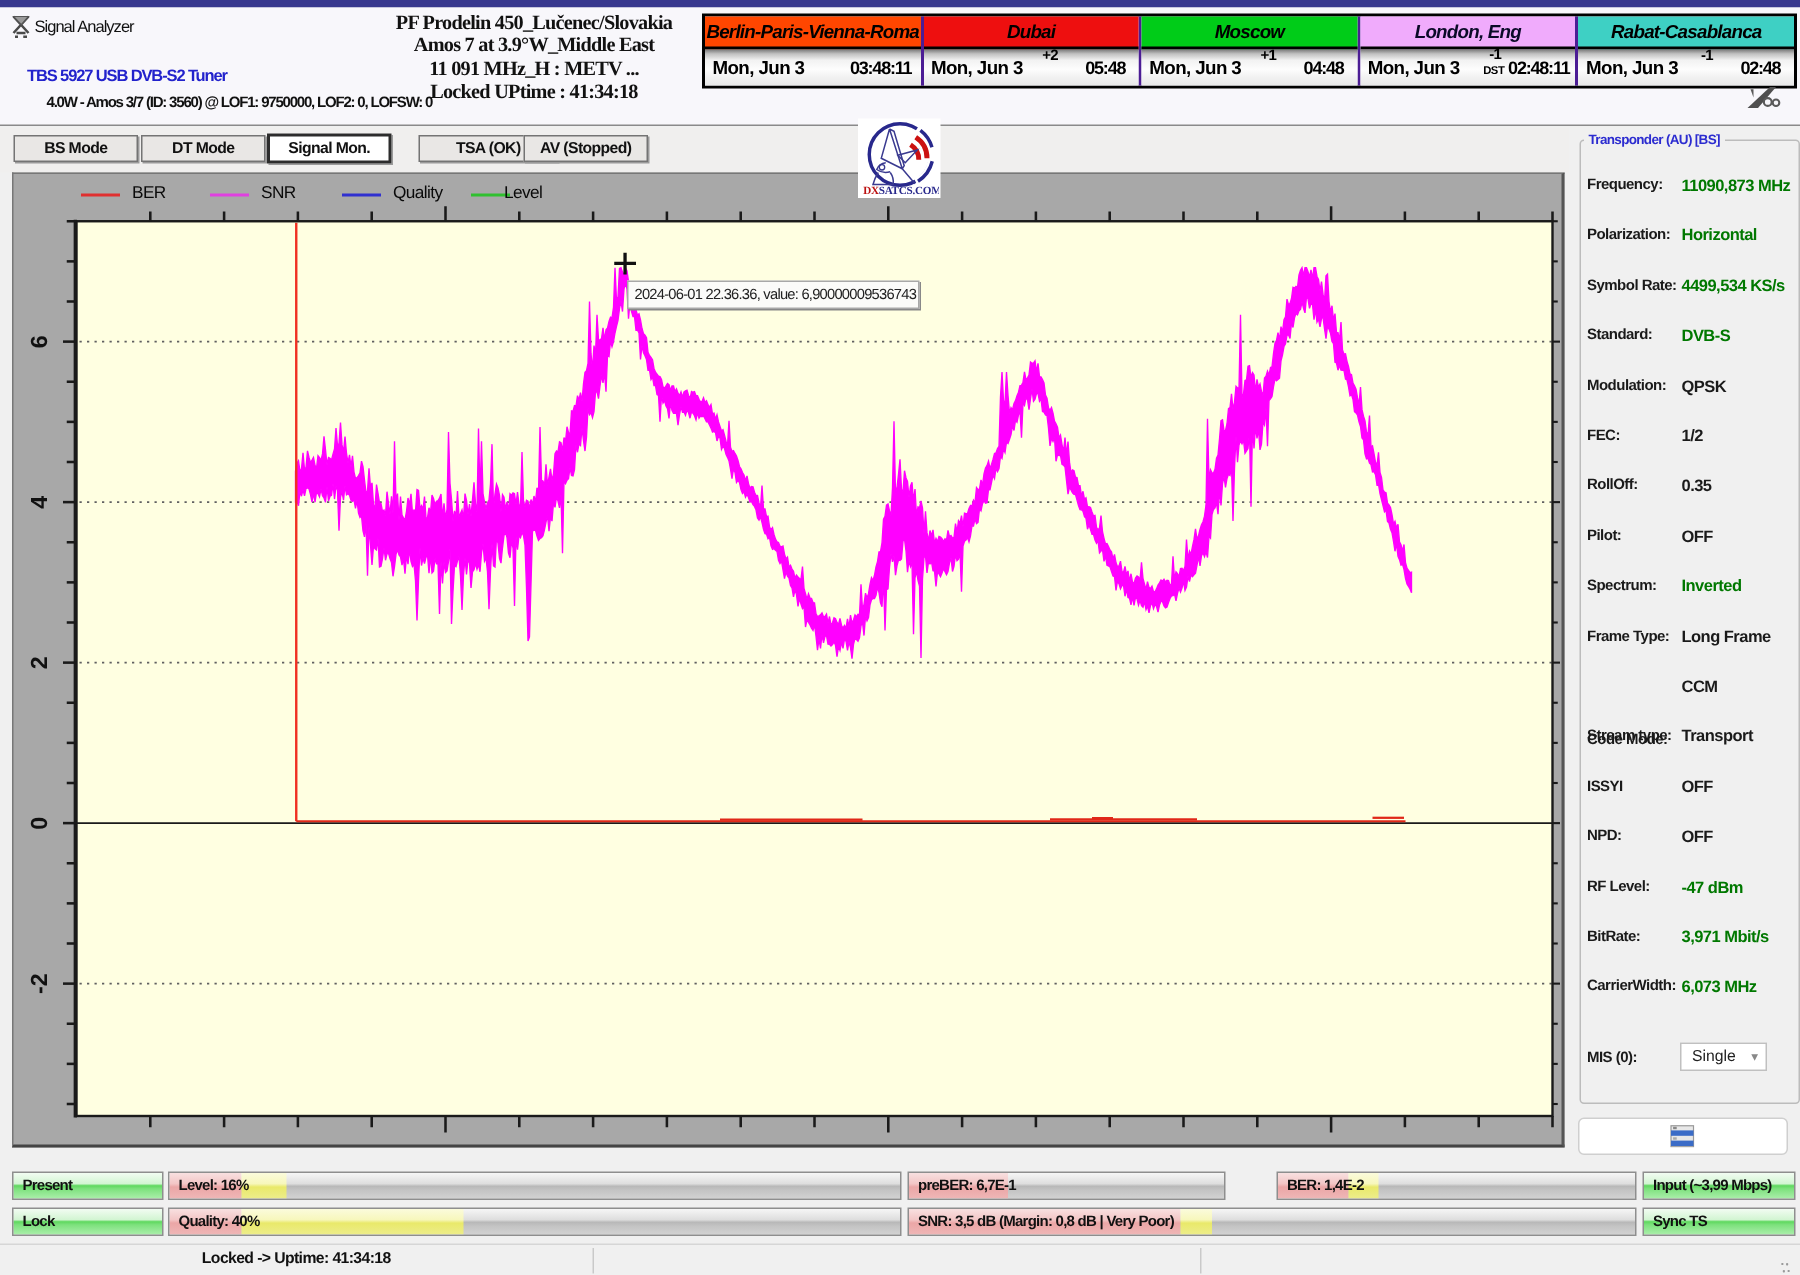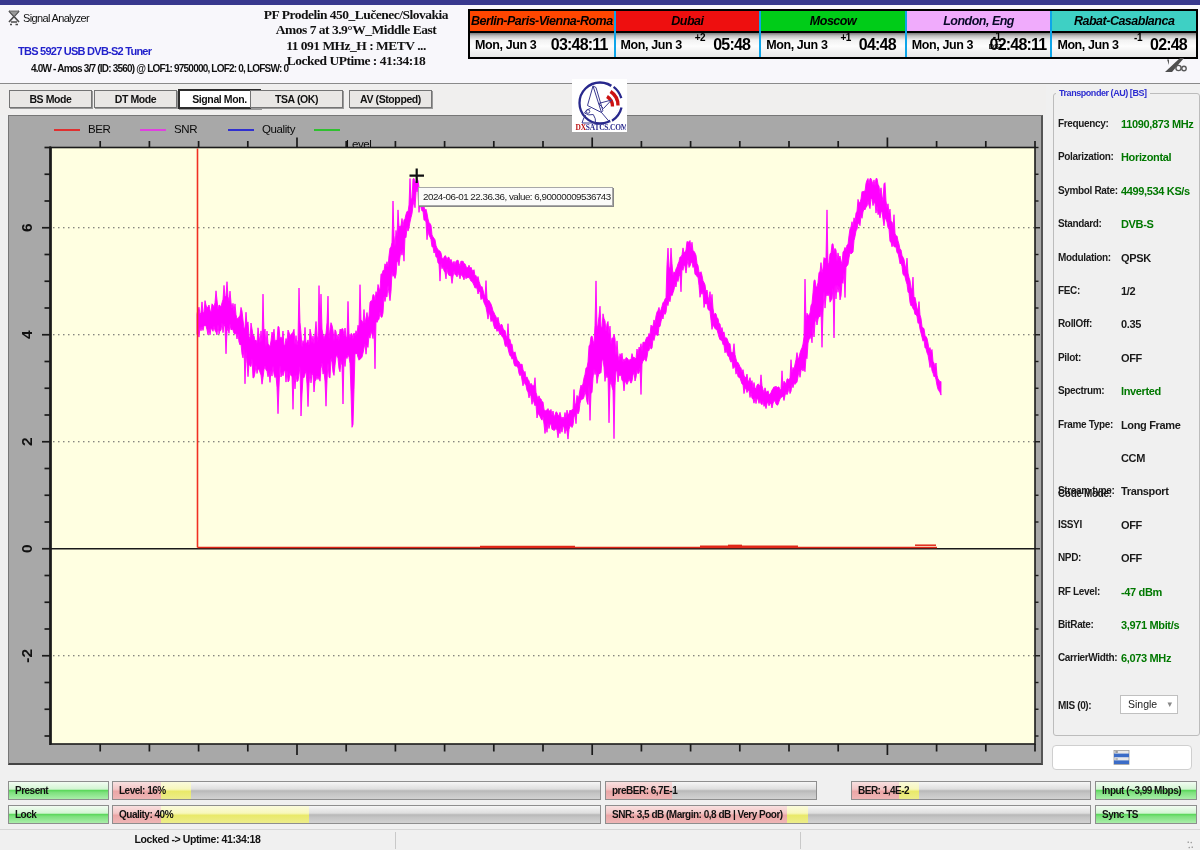--- a/index.html
+++ b/index.html
@@ -12,21 +12,21 @@
 .tbs { left:18px; top:45px; font-size:11px; letter-spacing:-0.75px; font-weight:bold; color:#2222cc; }
 .tbssub { left:31px; top:63px; font-size:10px; letter-spacing:-0.8px; font-weight:bold; color:#111; }
 .serifblk { left:236px; top:7px; width:240px; text-align:center; font-family:"Liberation Serif", serif; font-weight:bold; font-size:13.5px; letter-spacing:-0.5px; line-height:15.4px; color:#111; white-space:nowrap; }
 .tabrow { left:0; top:85px; width:1200px; height:30px; background:#f0efee; }
 .tabbtn { position:absolute; top:90px; height:18px; background:#e9e7e5; border:1px solid #747474; box-shadow:1px 1px 0 #9a9a9a; font-size:10.5px; letter-spacing:-0.4px; font-weight:bold; color:#111; text-align:center; line-height:16px; }
 .tabbtn.active { background:#fff; border:2px solid #2c2c2c; top:89px; height:20px; line-height:17px; }
 .chartbox { left:8px; top:115px; width:1035px; height:650px; background:#a8a8a8; border:1px solid #777; border-right:2px solid #555; border-bottom:2px solid #444;}
 .legtxt { position:absolute; top:123px; font-size:11.5px; letter-spacing:-0.4px; color:#0a0a0a; }
 .legline { position:absolute; top:129px; height:2px; width:26px; }
 .clockpanel { left:468px; top:9px; width:730px; height:50px; border:2px solid #000; display:flex; }
-.clockcol { flex:1; border-right:2px solid #0ea5e9; display:flex; flex-direction:column; }
+.clockcol { flex:1; border-right:2px solid #4c1d95; display:flex; flex-direction:column; }
 .clockcol:last-child { border-right:none; }
 .chead { height:22px; display:flex; align-items:center; justify-content:center; font-weight:bold; font-style:italic; font-size:12.5px; letter-spacing:-0.5px; color:#000; white-space:nowrap; overflow:hidden; border-bottom:2px solid #000; }
 .cdate { height:24px; background:linear-gradient(180deg,#7a7a7a 0%,#c0c0c0 12%,#f2f2f2 30%,#fdfdfd 55%,#f1f1f1 78%,#e8e8e8 100%); display:flex; align-items:center; font-weight:bold; font-size:12.5px; letter-spacing:-0.4px; color:#000; padding:0 5px; position:relative; white-space:nowrap; }
 .rpanel { left:1046px; top:85px; width:154px; height:765px; background:#f0f0f0; }
 .groupbox { position:absolute; left:7px; top:8px; width:147px; height:643px; border:1px solid #bcbcbc; border-radius:3px; }
 .gtitle { position:absolute; left:10px; top:3px; background:#f0f0f0; padding:0 3px; font-size:9px; letter-spacing:-0.45px; font-weight:bold; color:#2c2cd0; }
 .frow { position:absolute; left:12px; font-size:10px; letter-spacing:-0.35px; font-weight:bold; color:#1a1a1a; }
 .fval { position:absolute; left:75px; font-size:11px; letter-spacing:-0.35px; font-weight:bold; white-space:nowrap; }
 .green { color:#007800; }
 .black { color:#1a1a1a; }
@@ -35,51 +35,51 @@
 .gray { background:linear-gradient(180deg,#f6f6f6 0%,#dedede 42%,#b8b8b8 52%,#c4c4c4 68%,#d2d2d2 100%); }
 .seg { position:absolute; top:0; bottom:0; }
 .pink { background:linear-gradient(180deg,#f8e0e0 0%,#f3c6c6 42%,#eba6a6 55%,#efb6b6 100%); }
 .yel { background:linear-gradient(180deg,#fbfbdc 0%,#f7f7bc 42%,#e9e96a 55%,#eded8a 100%); }
 .btxt { position:absolute; left:6px; top:0; }
 .statusbar { left:0; top:829px; width:1200px; height:21px; background:#f0f0f0; border-top:1px solid #d6d6d6; font-size:10.5px; letter-spacing:-0.4px; font-weight:bold; color:#111; }
 .ssep { position:absolute; top:2px; height:17px; width:1px; background:#c9c9c9; }
 .scell { position:absolute; top:3px; text-align:center; }
 .logobox { left:572px; top:79px; width:55px; height:53px; background:#fff; }
 .tooltip { left:418px; top:187px; width:195px; height:19px; background:#fbfbf9; border:1px solid #a8a8a8; box-shadow:1px 1px 0 #888; font-size:9.8px; color:#222; line-height:18px; padding-left:4px; white-space:nowrap; letter-spacing:-0.5px; }
-.ctime { font-size:16px; letter-spacing:-0.8px; }
+.ctime { font-size:12px; letter-spacing:-0.8px; }
 .csup { position:absolute; top:-1px; font-size:10px; letter-spacing:-0.5px; }
 </style>
 </head>
 <body>
 <div class="abs topstrip"></div>
 <div class="abs headzone"></div>
 <svg class="abs" style="left:7px;top:9px;width:14px;height:17px" viewBox="0 0 14 17">
  <path d="M2 2 L12 13 M12 2 L2 13" stroke="#4a4a4a" stroke-width="1.7" fill="none"></path>
  <path d="M2 2 L12 2 L7.2 7.4 Z" fill="#9a9a9a" stroke="#555" stroke-width="0.8"></path>
  <path d="M4 13 L10 13 M3 15.5 L5 15.5 M8.5 15.5 L11 15.5" stroke="#4a4a4a" stroke-width="1.6" fill="none"></path>
 </svg>
 <div class="abs apptitle">Signal Analyzer</div>
 <div class="abs tbs">TBS 5927 USB DVB-S2 Tuner</div>
 <div class="abs tbssub">4.0W - Amos 3/7 (ID: 3560) @ LOF1: 9750000, LOF2: 0, LOFSW: 0</div>
 <div class="abs serifblk">PF Prodelin 450_Lučenec/Slovakia<br>Amos 7 at 3.9°W_Middle East<br>11 091 MHz_H : METV ...<br>Locked UPtime : 41:34:18</div>
 <div class="abs tabrow"></div>
 <div class="tabbtn" style="left:9px;width:83px;">BS Mode</div>
 <div class="tabbtn" style="left:94px;width:83px;">DT Mode</div>
 <div class="tabbtn active" style="left:178px;width:83px;">Signal Mon.</div>
-<div class="tabbtn" style="left:250px;width:93px;">TSA (OK)</div>
+<div class="tabbtn" style="left:279px;width:93px;">TSA (OK)</div>
 <div class="tabbtn" style="left:349px;width:83px;">AV (Stopped)</div>
 <div class="abs chartbox"></div>
 <div class="legline" style="left:54px;background:#e03030;"></div>
 <div class="legtxt" style="left:88px;">BER</div>
 <div class="legline" style="left:140px;background:#e040e0;"></div>
 <div class="legtxt" style="left:174px;">SNR</div>
 <div class="legline" style="left:228px;background:#3030d0;"></div>
 <div class="legtxt" style="left:262px;">Quality</div>
 <div class="legline" style="left:314px;background:#30c030;"></div>
-<div class="legtxt" style="left:346px;margin-top:15px;">Level</div>
+<div class="legtxt" style="left:336px;">Level</div>
 <svg class="abs" style="left:0;top:0;width:1200px;height:850px;pointer-events:none" viewBox="0 0 1200 850">
     <rect x="51" y="147.5" width="984" height="596.5" fill="#ffffe1"></rect>
     <line x1="53" y1="227.75" x2="1035" y2="227.75" stroke="#606060" stroke-width="1.2" stroke-dasharray="1.5,3.5"></line>
     <line x1="53" y1="334.75" x2="1035" y2="334.75" stroke="#606060" stroke-width="1.2" stroke-dasharray="1.5,3.5"></line>
     <line x1="53" y1="441.75" x2="1035" y2="441.75" stroke="#606060" stroke-width="1.2" stroke-dasharray="1.5,3.5"></line>
     <line x1="53" y1="655.75" x2="1035" y2="655.75" stroke="#606060" stroke-width="1.2" stroke-dasharray="1.5,3.5"></line>
     <line x1="51" y1="548.75" x2="1035" y2="548.75" stroke="#1a1a1a" stroke-width="1.3"></line>
     <polygon points="197,314.1 198,308.8 199,307.2 200,314.4 201,312.5 202,301.9 203,312.8 204,311.7 205,300.6 206,305.0 207,308.5 208,306.8 209,305.0 210,310.2 211,312.2 212,303.8 213,305.1 214,306.9 215,302.6 216,290.8 217,299.9 218,309.8 219,305.0 220,305.6 221,306.6 222,302.8 223,299.3 224,285.4 225,297.0 226,295.7 227,281.7 228,296.6 229,301.4 230,291.1 231,302.3 232,308.5 233,303.3 234,311.3 235,303.9 236,314.7 237,318.9 238,318.5 239,317.0 240,315.3 241,307.4 242,311.1 243,320.1 244,328.4 245,327.3 246,312.2 247,324.8 248,321.9 249,336.6 250,338.8 251,323.0 252,328.9 253,335.2 254,335.7 255,341.0 256,340.0 257,343.6 258,327.8 259,335.7 260,342.9 261,330.9 262,342.2 263,294.1 264,334.7 265,329.0 266,346.9 267,331.1 268,343.4 269,345.2 270,346.6 271,340.9 272,332.0 273,336.6 274,329.2 275,342.0 276,339.9 277,341.0 278,326.4 279,327.0 280,339.1 281,337.1 282,339.5 283,331.0 284,345.5 285,345.1 286,338.5 287,341.9 288,330.0 289,332.3 290,336.4 291,334.2 292,333.8 293,332.1 294,329.3 295,345.1 296,335.6 297,345.5 298,339.6 299,288.0 300,322.2 301,332.8 302,347.3 303,340.6 304,344.5 305,327.4 306,344.6 307,342.3 308,339.9 309,345.6 310,329.1 311,333.6 312,343.0 313,336.0 314,344.3 315,333.1 316,321.5 317,335.5 318,341.7 319,285.6 320,330.2 321,294.1 322,329.1 323,334.8 324,339.1 325,335.2 326,333.3 327,322.7 328,296.1 329,339.0 330,329.2 331,322.7 332,325.3 333,330.2 334,341.1 335,329.8 336,331.5 337,339.6 338,334.6 339,340.7 340,329.1 341,330.1 342,328.6 343,329.1 344,336.4 345,328.0 346,336.2 347,338.5 348,301.4 349,334.1 350,337.8 351,333.5 352,334.1 353,338.9 354,333.0 355,336.1 356,330.7 357,334.4 358,325.2 359,328.6 360,284.7 361,320.2 362,320.7 363,323.8 364,309.5 365,323.6 366,318.0 367,312.5 368,320.2 369,316.0 370,302.5 371,300.7 372,301.3 373,294.5 374,295.1 375,300.5 376,291.7 377,294.4 378,284.5 379,288.3 380,289.7 381,273.9 382,274.3 383,270.4 384,270.7 385,263.8 386,266.8 387,261.7 388,267.6 389,255.8 390,248.2 391,247.1 392,242.3 393,201.0 394,235.6 395,246.6 396,230.4 397,236.6 398,209.9 399,226.6 400,226.6 401,225.7 402,218.5 403,226.6 404,219.9 405,218.7 406,214.3 407,211.4 408,211.9 409,204.9 410,178.5 411,200.3 412,197.9 413,178.9 414,178.5 415,181.4 416,183.3 417,178.5 418,180.6 419,187.7 420,190.3 421,195.6 422,196.4 423,201.3 424,206.6 425,210.2 426,209.2 427,213.3 428,219.0 429,222.5 430,223.5 431,225.2 432,234.9 433,237.0 434,238.2 435,239.8 436,245.6 437,248.1 438,249.4 439,250.8 440,251.1 441,253.0 442,257.9 443,258.9 444,257.3 445,255.6 446,256.4 447,260.3 448,257.3 449,257.3 450,261.1 451,259.3 452,262.1 453,263.8 454,261.3 455,264.8 456,261.2 457,260.5 458,260.1 459,263.5 460,265.9 461,261.0 462,261.5 463,261.1 464,263.8 465,263.8 466,266.2 467,267.9 468,267.6 469,265.2 470,268.3 471,267.2 472,269.8 473,271.6 474,269.7 475,276.1 476,275.4 477,279.5 478,276.5 479,281.3 480,284.3 481,287.3 482,286.5 483,290.1 484,294.1 485,297.0 486,280.6 487,298.2 488,300.9 489,300.4 490,302.3 491,304.1 492,307.0 493,311.0 494,312.6 495,315.0 496,316.6 497,320.5 498,317.3 499,322.4 500,325.4 501,324.4 502,324.6 503,328.2 504,330.4 505,330.3 506,335.3 507,338.4 508,323.7 509,339.3 510,339.3 511,344.4 512,344.1 513,351.2 514,353.2 515,351.8 516,356.3 517,359.4 518,361.2 519,361.7 520,364.1 521,364.6 522,364.0 523,369.4 524,372.6 525,371.4 526,378.0 527,376.9 528,379.4 529,380.8 530,385.4 531,383.3 532,384.7 533,385.7 534,386.0 535,377.7 536,392.3 537,395.8 538,399.5 539,395.8 540,398.7 541,398.9 542,401.7 543,401.9 544,409.2 545,411.1 546,410.6 547,409.9 548,408.6 549,411.1 550,410.9 551,409.4 552,415.4 553,411.0 554,416.5 555,415.2 556,411.8 557,412.4 558,415.0 559,416.3 560,412.3 561,416.8 562,418.8 563,417.0 564,418.9 565,412.5 566,418.0 567,410.1 568,415.2 569,413.3 570,410.0 571,411.2 572,409.5 573,409.8 574,389.5 575,406.5 576,402.9 577,395.4 578,398.6 579,395.8 580,389.6 581,385.1 582,387.0 583,383.5 584,377.9 585,374.4 586,367.9 587,367.7 588,361.9 589,346.1 590,344.3 591,336.7 592,336.0 593,340.6 594,343.7 595,325.2 596,280.9 597,329.0 598,325.0 599,316.2 600,306.2 601,326.2 602,327.9 603,313.8 604,318.6 605,320.9 606,331.6 607,323.9 608,321.5 609,334.2 610,326.1 611,343.9 612,337.9 613,338.5 614,334.0 615,338.6 616,355.6 617,340.9 618,355.1 619,360.8 620,353.7 621,357.3 622,353.2 623,362.2 624,358.9 625,361.2 626,357.6 627,358.0 628,359.1 629,361.1 630,359.2 631,360.0 632,353.6 633,357.8 634,357.0 635,358.8 636,358.2 637,349.0 638,354.7 639,347.1 640,348.7 641,343.7 642,351.2 643,342.1 644,342.4 645,342.3 646,339.0 647,336.9 648,337.5 649,333.5 650,335.0 651,325.1 652,326.5 653,326.1 654,319.9 655,323.4 656,315.9 657,312.0 658,310.4 659,307.4 660,312.3 661,309.6 662,306.3 663,302.4 664,302.0 665,299.0 666,297.5 667,264.4 668,248.1 669,267.1 670,268.8 671,248.1 672,263.5 673,275.6 674,271.8 675,273.3 676,269.0 677,267.1 678,263.8 679,261.5 680,257.0 681,256.9 682,254.8 683,247.9 684,253.2 685,251.9 686,250.1 687,241.4 688,242.2 689,242.0 690,240.5 691,247.9 692,242.2 693,251.1 694,251.2 695,253.0 696,255.3 697,263.4 698,265.5 699,271.9 700,273.5 701,271.7 702,275.4 703,280.8 704,282.5 705,284.8 706,291.9 707,290.0 708,296.4 709,301.2 710,291.7 711,303.4 712,294.3 713,308.1 714,315.0 715,313.3 716,313.8 717,318.1 718,318.4 719,323.8 720,323.8 721,330.7 722,327.5 723,332.9 724,331.9 725,337.9 726,337.8 727,338.3 728,341.3 729,344.0 730,343.6 731,351.6 732,353.3 733,351.9 734,343.7 735,354.5 736,358.9 737,362.6 738,362.4 739,364.4 740,366.7 741,367.9 742,372.6 743,369.6 744,375.2 745,377.8 746,377.3 747,374.1 748,381.1 749,381.4 750,377.6 751,383.2 752,380.6 753,387.8 754,382.5 755,388.0 756,389.0 757,385.3 758,383.9 759,384.7 760,386.8 761,374.8 762,385.7 763,389.4 764,392.8 765,387.8 766,391.6 767,392.3 768,390.8 769,394.4 770,394.5 771,392.6 772,390.1 773,388.6 774,386.7 775,387.4 776,386.1 777,388.0 778,386.9 779,387.1 780,390.1 781,389.3 782,370.8 783,386.5 784,381.2 785,382.4 786,384.6 787,379.1 788,378.8 789,380.3 790,377.7 791,359.7 792,373.1 793,367.4 794,369.5 795,364.2 796,359.6 797,352.6 798,359.5 799,357.2 800,353.0 801,349.8 802,347.8 803,344.1 804,336.8 805,279.1 806,320.8 807,313.2 808,315.2 809,315.4 810,312.9 811,305.4 812,303.3 813,292.7 814,280.4 815,279.9 816,287.1 817,286.9 818,282.5 819,272.4 820,271.7 821,262.6 822,273.0 823,268.1 824,257.6 825,258.7 826,258.5 827,209.9 828,265.2 829,262.5 830,253.7 831,253.3 832,244.1 833,243.8 834,251.7 835,248.4 836,250.0 837,261.2 838,252.9 839,258.2 840,256.0 841,261.0 842,263.9 843,252.0 844,250.8 845,247.4 846,250.1 847,245.0 848,244.5 849,235.8 850,228.8 851,226.9 852,221.7 853,226.5 854,217.8 855,221.4 856,213.1 857,211.2 858,199.4 859,203.1 860,202.3 861,199.0 862,191.5 863,192.1 864,190.9 865,191.5 866,183.3 867,180.2 868,178.5 869,183.8 870,178.5 871,178.5 872,181.2 873,184.7 874,179.9 875,185.8 876,178.5 877,178.5 878,184.3 879,186.3 880,194.0 881,187.8 882,196.1 883,200.9 884,183.8 885,182.7 886,201.0 887,208.0 888,203.8 889,213.4 890,209.1 891,221.7 892,221.8 893,226.8 894,214.7 895,233.3 896,236.1 897,235.9 898,240.9 899,244.2 900,249.2 901,249.8 902,255.4 903,257.2 904,259.4 905,265.1 906,269.8 907,258.1 908,273.1 909,277.5 910,280.6 911,288.0 912,289.8 913,277.1 914,297.9 915,297.2 916,302.5 917,308.1 918,310.3 919,301.6 920,314.9 921,318.3 922,326.5 923,328.1 924,328.5 925,335.4 926,336.6 927,338.3 928,343.1 929,349.3 930,347.6 931,352.0 932,349.5 933,361.3 934,363.1 935,367.4 936,363.0 937,375.2 938,378.8 939,380.2 940,381.8 941,381.5 941,395.1 940,392.6 939,390.9 938,389.3 937,385.5 936,379.7 935,376.1 934,376.8 933,373.1 932,370.8 931,362.3 930,367.5 929,360.9 928,355.1 927,352.8 926,348.7 925,347.7 924,340.1 923,341.2 922,337.1 921,333.1 920,329.1 919,322.8 918,323.3 917,316.5 916,314.4 915,314.6 914,309.7 913,308.8 912,305.6 911,305.9 910,302.6 909,293.3 908,292.0 907,284.3 906,281.2 905,276.7 904,275.3 903,274.5 902,266.3 901,263.1 900,263.9 899,257.9 898,253.2 897,252.7 896,247.0 895,246.9 894,246.7 893,243.5 892,246.8 891,242.0 890,241.5 889,229.1 888,227.7 887,222.1 886,219.4 885,217.5 884,225.8 883,219.1 882,211.4 881,212.4 880,217.9 879,212.7 878,214.7 877,206.1 876,213.1 875,203.0 874,202.6 873,205.6 872,199.2 871,198.0 870,208.6 869,205.6 868,201.2 867,206.3 866,207.2 865,209.9 864,209.0 863,211.9 862,218.3 861,215.1 860,225.7 859,223.1 858,223.6 857,229.1 856,230.9 855,236.5 854,240.6 853,252.1 852,253.0 851,253.9 850,252.5 849,257.8 848,264.4 847,265.9 846,267.0 845,297.5 844,272.0 843,283.4 842,281.4 841,296.1 840,299.9 839,286.1 838,292.3 837,284.4 836,298.9 835,284.3 834,337.9 833,287.7 832,299.0 831,300.6 830,302.2 829,293.4 828,295.9 827,293.9 826,296.6 825,308.1 824,290.9 823,312.1 822,347.3 821,310.9 820,317.0 819,316.2 818,319.0 817,325.0 816,317.7 815,322.4 814,337.0 813,326.7 812,342.8 811,335.1 810,338.6 809,339.6 808,343.0 807,358.7 806,357.4 805,371.7 804,367.8 803,371.1 802,368.5 801,370.5 800,377.3 799,370.9 798,376.7 797,382.1 796,383.2 795,384.4 794,383.3 793,387.7 792,384.2 791,391.4 790,393.6 789,387.6 788,392.1 787,394.7 786,392.0 785,395.5 784,400.5 783,396.1 782,397.1 781,397.3 780,399.0 779,401.7 778,404.7 777,405.2 776,403.9 775,401.1 774,400.8 773,403.4 772,408.0 771,404.2 770,403.1 769,405.8 768,401.7 767,403.8 766,408.6 765,404.0 764,406.4 763,401.0 762,404.8 761,403.8 760,400.2 759,403.4 758,399.2 757,398.4 756,403.6 755,397.8 754,403.2 753,398.8 752,398.3 751,392.8 750,397.5 749,390.3 748,390.3 747,392.5 746,389.2 745,387.5 744,393.6 743,384.5 742,384.0 741,381.0 740,377.9 739,377.3 738,376.8 737,370.6 736,374.2 735,366.5 734,367.4 733,368.6 732,360.4 731,362.2 730,360.0 729,356.2 728,356.2 727,353.1 726,349.9 725,352.8 724,345.5 723,344.5 722,340.8 721,339.9 720,339.8 719,337.1 718,333.4 717,329.7 716,329.6 715,328.6 714,326.7 713,324.7 712,329.4 711,320.3 710,311.3 709,310.1 708,309.5 707,303.6 706,303.7 705,303.3 704,307.5 703,291.6 702,294.3 701,292.0 700,297.3 699,285.5 698,277.0 697,276.7 696,274.8 695,274.4 694,266.0 693,267.5 692,262.2 691,262.4 690,266.1 689,267.5 688,259.4 687,265.7 686,273.1 685,266.5 684,265.1 683,270.3 682,268.6 681,291.8 680,274.1 679,276.5 678,281.5 677,280.2 676,287.0 675,283.9 674,289.7 673,292.8 672,295.7 671,294.7 670,301.7 669,299.4 668,305.6 667,304.1 666,312.3 665,314.4 664,312.2 663,319.0 662,316.7 661,321.7 660,326.5 659,326.5 658,335.2 657,335.5 656,333.8 655,335.8 654,340.5 653,339.1 652,348.2 651,349.1 650,345.8 649,350.7 648,350.5 647,357.3 646,361.3 645,358.3 644,360.0 643,360.8 642,364.0 641,394.5 640,368.1 639,372.8 638,373.8 637,369.8 636,377.5 635,381.0 634,371.9 633,375.2 632,381.0 631,383.2 630,381.2 629,379.0 628,382.0 627,384.4 626,382.6 625,381.3 624,390.9 623,380.8 622,380.5 621,374.5 620,375.9 619,374.7 618,381.9 617,370.7 616,371.7 615,385.9 614,438.7 613,390.7 612,386.9 611,380.9 610,385.2 609,422.8 608,375.0 607,377.8 606,373.7 605,381.4 604,367.2 603,359.4 602,360.8 601,372.6 600,373.6 599,373.4 598,377.1 597,383.4 596,370.7 595,374.6 594,369.2 593,378.3 592,392.6 591,393.0 590,420.4 589,384.6 588,404.5 587,401.9 586,395.0 585,391.4 584,396.9 583,399.1 582,399.0 581,399.8 580,403.2 579,411.7 578,413.9 577,410.9 576,423.7 575,414.8 574,417.1 573,425.2 572,427.5 571,426.3 570,425.6 569,429.6 568,439.1 567,431.7 566,428.0 565,433.6 564,427.5 563,426.1 562,432.2 561,428.1 560,433.6 559,431.0 558,437.8 557,430.2 556,427.9 555,429.7 554,430.7 553,429.5 552,429.4 551,423.8 550,424.3 549,428.6 548,423.1 547,432.3 546,426.0 545,433.5 544,424.1 543,416.5 542,420.2 541,418.7 540,416.6 539,414.9 538,413.0 537,418.0 536,404.6 535,405.8 534,402.7 533,398.8 532,404.3 531,396.4 530,393.3 529,397.9 528,392.0 527,390.4 526,385.4 525,384.1 524,381.3 523,385.8 522,380.0 521,374.0 520,375.7 519,373.6 518,367.6 517,366.8 516,365.7 515,366.2 514,363.9 513,358.2 512,359.2 511,356.0 510,355.8 509,352.8 508,348.3 507,344.6 506,346.8 505,345.3 504,339.9 503,337.6 502,336.4 501,334.3 500,334.7 499,331.7 498,329.5 497,331.4 496,327.9 495,329.0 494,326.4 493,321.8 492,320.2 491,321.6 490,315.0 489,312.5 488,319.1 487,312.8 486,307.3 485,304.9 484,302.8 483,299.0 482,297.4 481,299.6 480,292.1 479,291.0 478,294.0 477,288.4 476,287.6 475,288.1 474,285.4 473,283.3 472,281.3 471,281.2 470,279.1 469,277.3 468,277.8 467,277.4 466,278.8 465,275.0 464,279.9 463,277.1 462,275.5 461,274.6 460,278.8 459,275.1 458,273.3 457,276.9 456,274.7 455,274.8 454,271.1 453,276.4 452,283.4 451,275.8 450,275.4 449,275.5 448,273.7 447,268.5 446,278.9 445,272.5 444,270.7 443,267.1 442,268.7 441,263.3 440,281.1 439,263.7 438,263.0 437,257.1 436,257.1 435,251.2 434,253.0 433,246.8 432,246.9 431,239.6 430,237.1 429,235.2 428,230.4 427,239.7 426,222.0 425,220.1 424,220.2 423,211.1 422,211.0 421,207.5 420,201.3 419,212.4 418,192.6 417,189.3 416,192.6 415,207.7 414,200.7 413,205.7 412,213.6 411,217.6 410,222.0 409,227.7 408,231.1 407,227.3 406,237.7 405,237.1 404,261.2 403,248.6 402,255.2 401,250.2 400,257.2 399,265.7 398,261.1 397,261.6 396,274.4 395,278.4 394,275.0 393,276.4 392,272.1 391,291.4 390,300.7 389,293.7 388,285.3 387,297.0 386,296.0 385,301.5 384,296.3 383,313.1 382,317.3 381,317.0 380,311.6 379,319.2 378,320.2 377,322.4 376,320.4 375,368.8 374,329.6 373,338.6 372,334.0 371,331.5 370,338.2 369,335.1 368,347.4 367,344.7 366,354.2 365,343.6 364,348.0 363,353.1 362,357.1 361,358.5 360,359.0 359,360.2 358,357.3 357,353.5 356,353.5 355,353.9 354,389.4 353,424.6 352,427.3 351,391.9 350,363.5 349,357.1 348,354.8 347,358.5 346,357.1 345,366.5 344,358.0 343,404.0 342,365.4 341,360.8 340,371.8 339,368.7 338,358.4 337,354.9 336,356.9 335,365.2 334,375.4 333,372.2 332,362.3 331,358.1 330,378.0 329,377.2 328,362.7 327,380.7 326,406.2 325,381.1 324,371.9 323,374.1 322,362.5 321,368.6 320,381.2 319,376.2 318,379.5 317,375.5 316,379.8 315,381.3 314,392.0 313,375.3 312,373.3 311,382.9 310,372.0 309,383.5 308,406.6 307,383.9 306,371.0 305,373.9 304,377.8 303,377.1 302,394.1 301,416.0 300,365.9 299,374.3 298,380.7 297,381.7 296,374.6 295,388.9 294,374.3 293,409.3 292,375.8 291,375.8 290,372.4 289,380.8 288,381.9 287,370.3 286,382.1 285,369.9 284,371.6 283,375.8 282,372.0 281,377.0 280,365.2 279,387.1 278,413.7 277,387.2 276,376.2 275,377.6 274,374.2 273,366.1 272,376.1 271,370.2 270,382.4 269,372.8 268,376.8 267,371.3 266,369.9 265,366.3 264,369.6 263,377.7 262,384.2 261,375.0 260,372.4 259,368.9 258,369.3 257,373.5 256,365.3 255,372.5 254,377.5 253,378.0 252,358.8 251,366.6 250,365.8 249,364.0 248,376.7 247,363.5 246,350.9 245,383.8 244,348.6 243,357.9 242,354.0 241,343.9 240,345.0 239,342.0 238,333.5 237,339.0 236,333.2 235,334.2 234,333.5 233,330.2 232,329.2 231,329.9 230,323.8 229,333.4 228,327.8 227,331.4 226,353.8 225,326.9 224,324.1 223,332.7 222,322.5 221,330.2 220,330.8 219,334.0 218,324.5 217,334.9 216,332.0 215,330.5 214,325.9 213,331.3 212,329.2 211,328.3 210,334.8 209,328.7 208,334.8 207,329.8 206,325.9 205,325.2 204,325.7 203,330.5 202,326.4 201,330.8 200,327.3 199,337.1 198,334.4 197,334.6" fill="#ff00ff" stroke="#ff00ff" stroke-width="0.9"></polygon>
     <line x1="197.5" y1="148.5" x2="197.5" y2="547.5" stroke="#f03022" stroke-width="1.6"></line>
     <path d="M197.5 547.5 H 937" stroke="#e02818" stroke-width="1.4" fill="none"></path>

